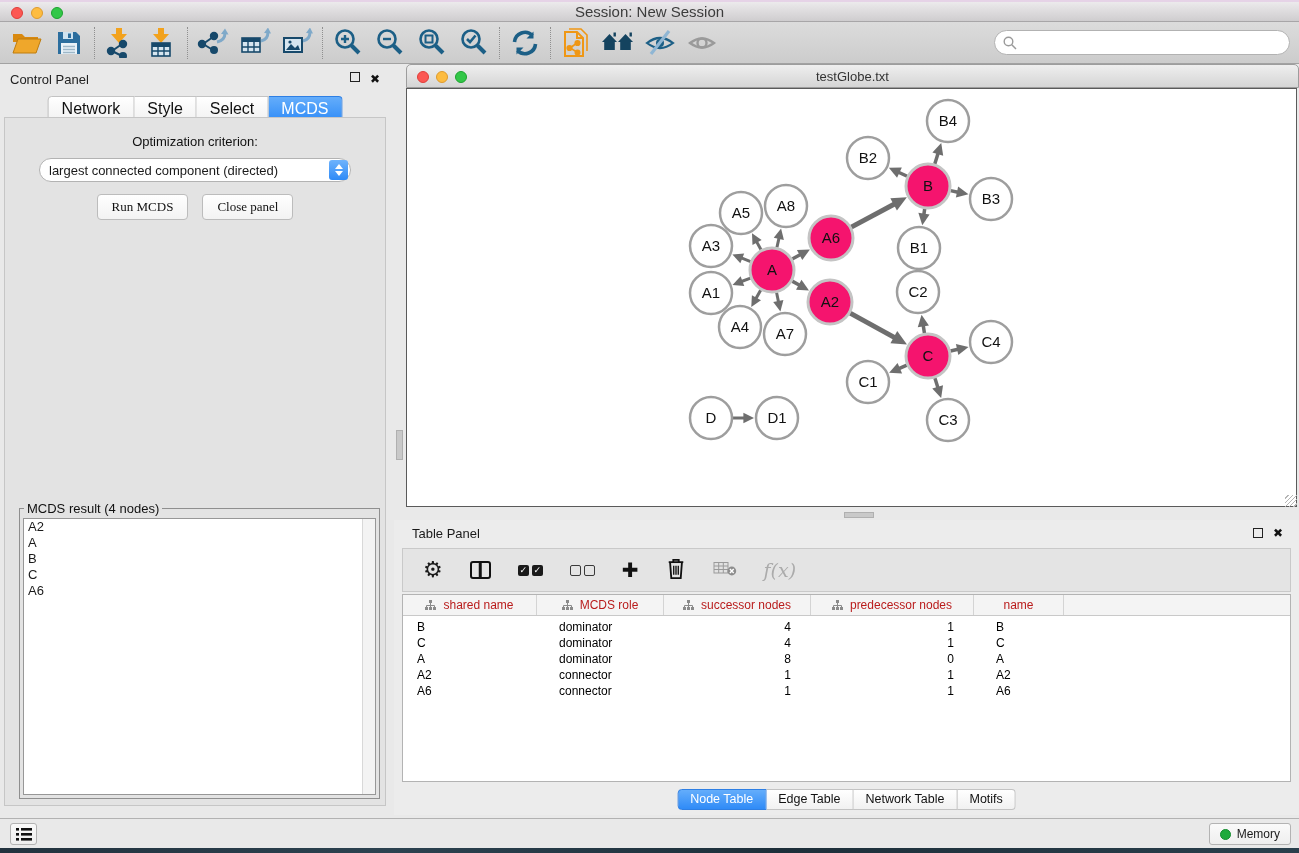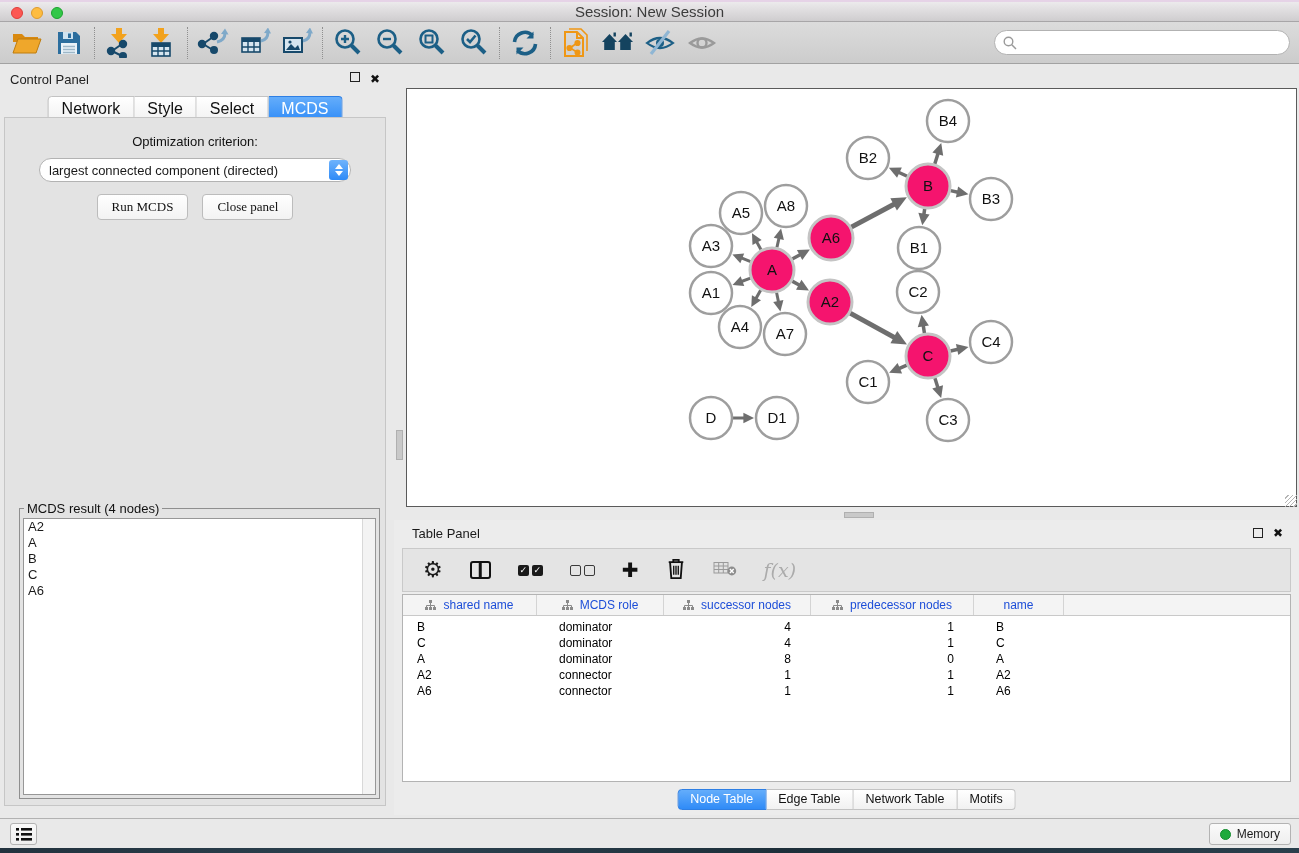--- a/index.html
+++ b/index.html
@@ -83,21 +83,21 @@
   .icon-cols { width:21px; height:18px; border:2.5px solid #111; border-radius:3px; position:relative; }
   .icon-cols::after { content:''; position:absolute; left:50%; top:0; bottom:0; width:2.5px; background:#111; transform:translateX(-50%); }
   .cbpair { display:flex; gap:3px; }
   .cb { width:11px; height:11px; border-radius:2px; }
   .cb.checked { background:#1a1a1a; color:#fff; font-size:9px; line-height:11px; text-align:center; font-family:"DejaVu Sans",sans-serif; }
   .cb.empty { border:1.5px solid #3a3a3a; background:transparent; }
   .plus-glyph { font-family:"DejaVu Sans",sans-serif; font-size:20px; font-weight:bold; color:#111; line-height:1; }
   .fx { font-family:"DejaVu Serif",serif; font-style:italic; font-size:19px; color:#ababab; }
   .tbl { position:absolute; left:8px; right:8px; top:74px; bottom:33px; background:#fff; border:1px solid #b3b3b3; overflow:hidden; }
   .tbl-head { height:21px; background:#f4f4f4; border-bottom:1px solid #c9c9c9; display:flex; }
-  .th { display:flex; align-items:center; justify-content:center; gap:7px; font-size:12px; color:#1d4ed8;
+  .th { display:flex; align-items:center; justify-content:center; gap:7px; font-size:12px; color:#b91c1c;
     border-right:1px solid #d4d4d4; height:100%; }
   .tr { display:flex; height:16px; }
   .tr:first-of-type { margin-top:3px; }
   .td { font-size:12px; line-height:16px; color:#000; overflow:hidden; white-space:nowrap; }
   .tbl-tabs { position:absolute; left:50%; bottom:5px; transform:translateX(-50%); }
   .tbl-tabs .tab { font-size:12.5px; padding:2px 12px 3px; }
 
   
   .statusbar { position:absolute; left:0; top:818px; width:1299px; height:30px; background:#e9e9e9; border-top:1px solid #b2b2b2; }
   .sb-btn { position:absolute; left:10px; top:4px; width:27px; height:22px; background:linear-gradient(#fafafa,#eee);
@@ -307,20 +307,28 @@
           <div class="result-item">A</div>
           <div class="result-item">B</div>
           <div class="result-item">C</div>
           <div class="result-item">A6</div>
         </div>
     </div>
   </div>
 </div>
 
 <div class="network-window">
+  <div class="nw-titlebar">
+    <div class="nw-lights">
+      <span class="light red"></span>
+      <span class="light yellow"></span>
+      <span class="light green"></span>
+    </div>
+    <span class="title">testGlobe.txt</span>
+  </div>
   <div class="nw-canvas">
     <svg id="graph" width="891" height="418">
         <line x1="354.01124522107034" y1="160.7948702451939" x2="349.57536546926553" y2="152.6385752176817" stroke="#6e6e6e" stroke-width="3"></line>
         <polygon points="344.98875477892966,144.2051297548061 354.6212537085664,151.03264499613266 345.4850211237846,156.0014732439965" fill="#6e6e6e"></polygon>
         <line x1="369.91502821252493" y1="158.53129959988598" x2="372.0334817509429" y2="148.8469405671181" stroke="#6e6e6e" stroke-width="3"></line>
         <polygon points="374.08497178747507,139.46870040011402 376.899664962598,150.93506435430263 366.7399047816769,148.71261681472615" fill="#6e6e6e"></polygon>
         <line x1="343.59698311096014" y1="172.57914089611546" x2="334.3364500253348" y2="168.93565246898416" stroke="#6e6e6e" stroke-width="3"></line>
         <polygon points="325.40301688903986,165.42085910388454 337.17086238312777,164.46283382902232 333.3631695709365,174.14071972667512" fill="#6e6e6e"></polygon>
         <line x1="343.4789624129428" y1="189.11448958200518" x2="334.5037315364376" y2="192.49859302724485" stroke="#6e6e6e" stroke-width="3"></line>
         <polygon points="325.5210375870572,195.88551041799482 333.60484856950853,187.28016324312733 337.2740090761543,197.01141502162278" fill="#6e6e6e"></polygon>

